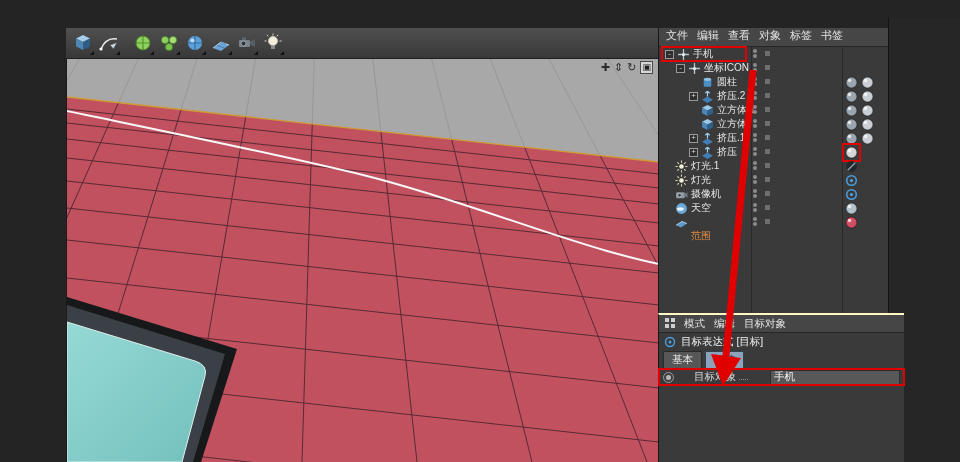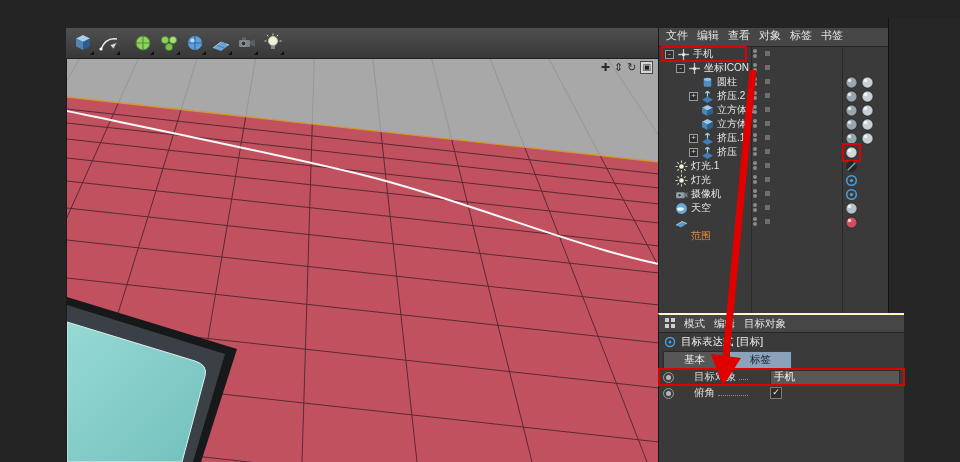--- a/index.html
+++ b/index.html
@@ -54,21 +54,21 @@
   
   .filler-right{position:absolute;left:888px;top:18px;width:72px;height:444px;background:#262626;border-left:1px solid #141414;box-sizing:border-box;}
   
   .attr-panel{position:absolute;left:658px;top:313px;width:246px;height:149px;background:#3a3a3a;
               border-left:1px solid #181818;border-top:2px solid #fef9c3;box-sizing:border-box;}
   .am-menu{height:17px;background:#464646;border-bottom:1px solid #262626;display:flex;align-items:center;
            gap:9px;padding:0 6px;font-size:10.5px;color:#e3e3e3;}
   .am-menu span{cursor:pointer;}
   .am-title{height:17px;display:flex;align-items:center;gap:5px;padding:0 5px;font-size:10.5px;color:#f0f0f0;}
   .am-tabs{height:19px;display:flex;align-items:center;gap:3px;padding:0 4px;}
-  .tab{padding:1px 20px;font-size:10.5px;background:#575757;border:1px solid #2a2a2a;color:#e9e9e9;border-radius:0;cursor:pointer;}
+  .tab{padding:1px 8px;font-size:10.5px;background:#575757;border:1px solid #2a2a2a;color:#e9e9e9;border-radius:0;cursor:pointer;}
   .tab.active{background:#8aa2ba;color:#16202b;border-color:#32404e;}
   .am-section{padding:3px 6px 2px;font-size:10.5px;font-weight:bold;color:#f2f2f2;}
   .am-row{position:relative;height:16px;display:flex;align-items:center;gap:20px;padding:0 4px;
           font-size:10.5px;color:#dadada;box-sizing:border-box;}
   .am-row.hl{outline:2px solid #e10000;outline-offset:-1px;}
   .tgl{position:relative;width:9px;height:9px;border-radius:50%;border:1px solid #9b9b9b;background:#3f3f3f;flex:none;cursor:pointer;}
   .tgl::after{content:"";position:absolute;inset:2px;border-radius:50%;background:#b9b9b9;}
   .flabel{width:56px;flex:none;display:flex;align-items:baseline;overflow:hidden;}
   .flabel .fill{flex:1;border-bottom:1px dotted #8d8d8d;margin:0 2px 3px 3px;min-width:2px;}
   .fvalue{flex:1;height:13px;background:#585858;border:1px solid #2c2c2c;color:#f4f4f4;
@@ -643,28 +643,20 @@
       </div>
     <div id="am-rows">
         <div class="am-row hl">
           <span class="tgl"></span>
           <span class="flabel">
             <span>目标对象</span>
             <span class="fill"></span>
           </span>
           <div class="fvalue">手机</div>
         </div>
-        <div class="am-row">
-          <span class="tgl"></span>
-          <span class="flabel">
-            <span>俯角</span>
-            <span class="fill"></span>
-          </span>
-          <span class="chk">✓</span>
-        </div>
       </div>
   </div>
 
   <svg class="annot" width="960" height="462" viewBox="0 0 960 462">
     <path d="M753 70 L726 356" stroke="#e10000" stroke-width="7" fill="none"></path>
     <polygon points="711,354 741,358 723,386" fill="#e10000"></polygon>
   </svg>
 
 </div>
 

